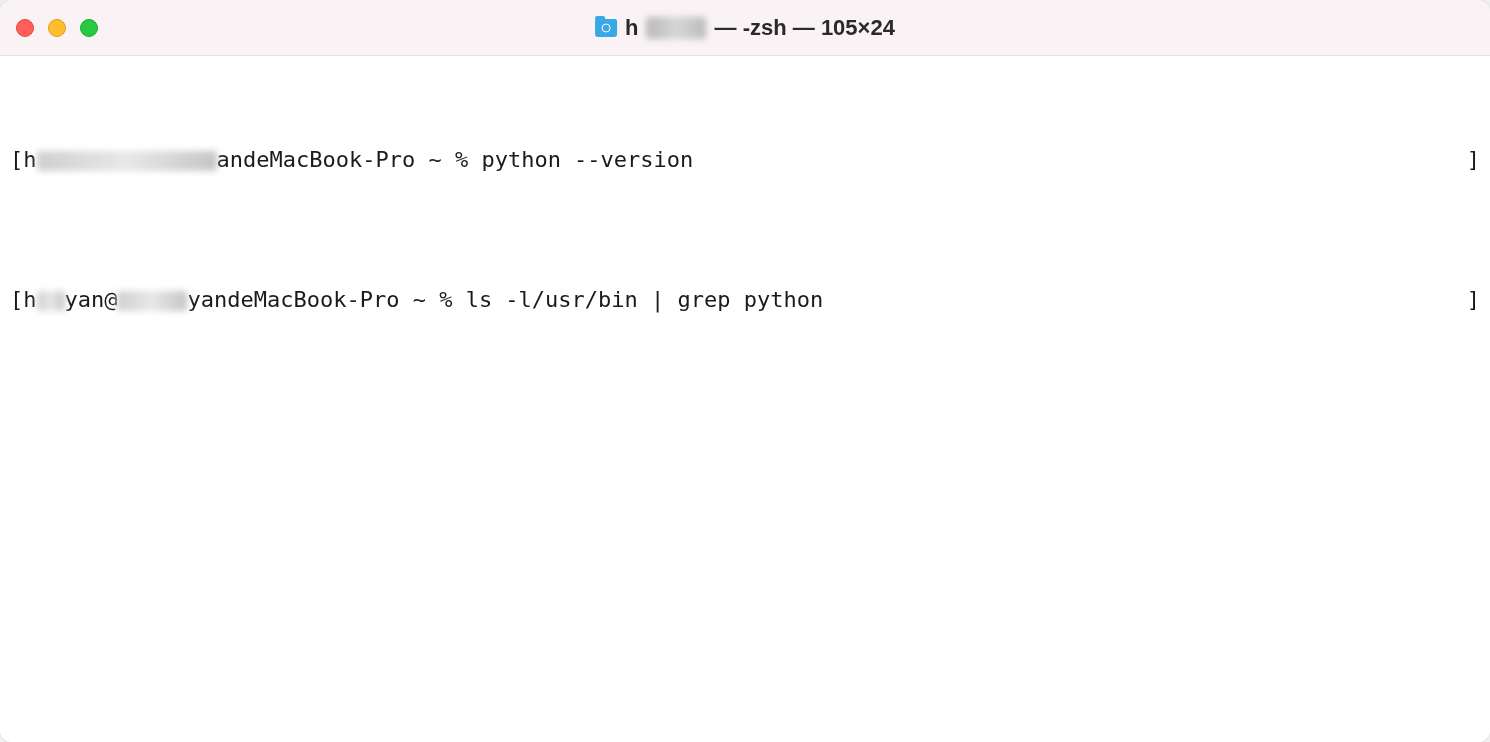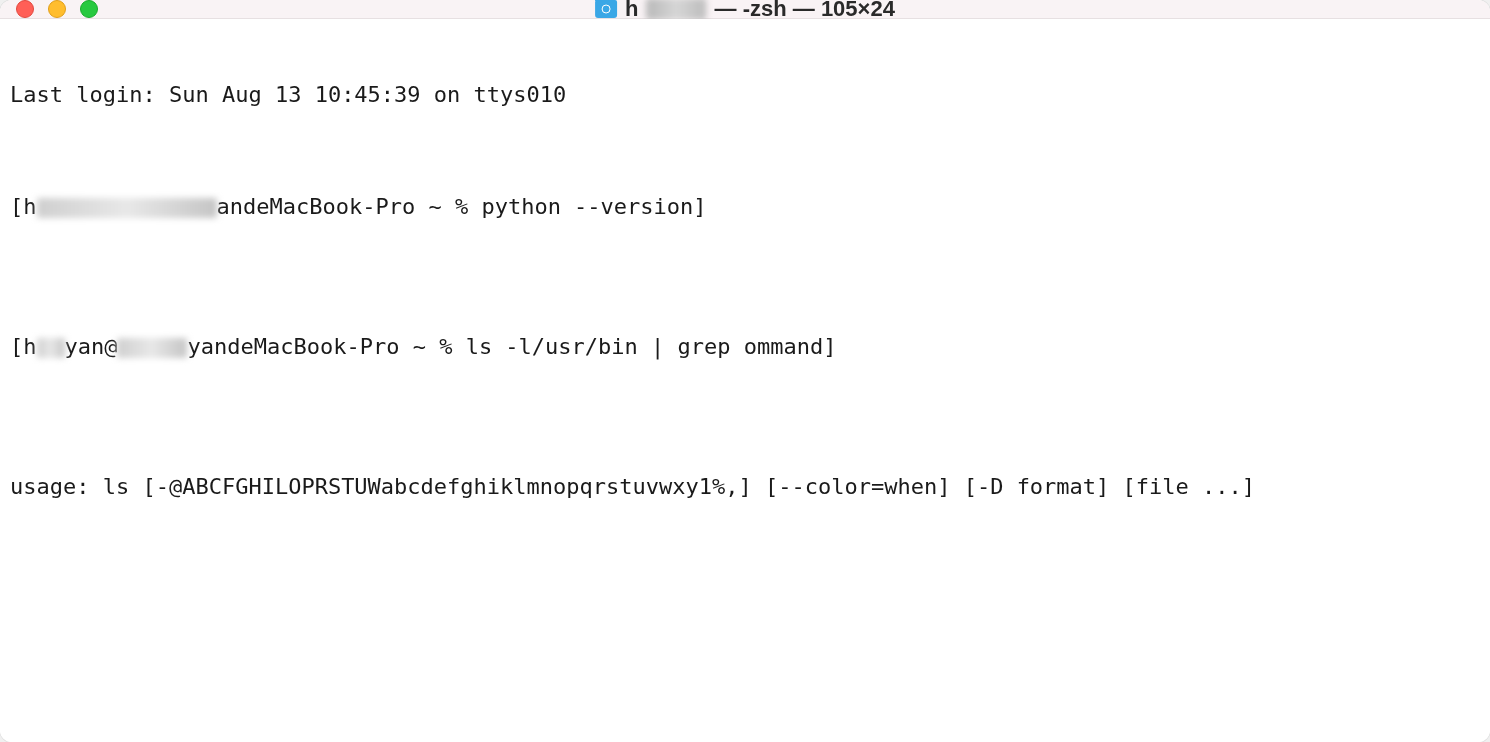--- a/index.html
+++ b/index.html
@@ -92,21 +92,21 @@
       background: #ffffff;
       padding: 6px 10px;
       font-family: "SF Mono","Menlo","Consolas",monospace;
       font-size: 22px;
       line-height: 28px;
       color: #1a1a1a;
       position: relative;
       white-space: pre;
     }
     .line { display: block; white-space: pre; position: relative; }
-    .line.spread { display: flex; }
+    .line.spread { display: flex; justify-content: space-between; }
     .redact {
       display: inline-block;
       background: linear-gradient(90deg,#cfcfcf,#e8e8e8,#c5c5c5);
       filter: blur(3px);
       border-radius: 2px;
       vertical-align: middle;
       height: 20px;
     }
   </style>
 </head>
@@ -121,35 +121,33 @@
     </div>
     <div class="title-wrap">
       <span class="folder-icon"></span>
       <span>h</span>
       <span class="title-blur"></span>
       <span>— -zsh — 105×24</span>
     </div>
   </div>
 
   <div class="terminal-body">
-    <span class="line">Last login: Sun Aug 13 10:45:39 on ttys010</span>
 
     <span class="line spread">
       <span><span>[</span><span>h</span><span class="redact" style="width:180px"></span><span>andeMacBook-Pro ~ % python --version</span></span>
       <span>]</span>
     </span>
 
 
     <span class="line spread">
-      <span><span>[</span><span>h</span><span class="redact" style="width:28px"></span><span>yan@</span><span class="redact" style="width:70px"></span><span>yandeMacBook-Pro ~ % ls -l/usr/bin | grep ommand</span></span>
+      <span><span>[</span><span>h</span><span class="redact" style="width:28px"></span><span>yan@</span><span class="redact" style="width:70px"></span><span>yandeMacBook-Pro ~ % ls -l/usr/bin | grep python</span></span>
       <span>]</span>
     </span>
 
 
-    <span class="line">usage: ls [-@ABCFGHILOPRSTUWabcdefghiklmnopqrstuvwxy1%,] [--color=when] [-D format] [file ...]</span>
 
     
 
     
 
     
 
     
   </div>
 </div>

